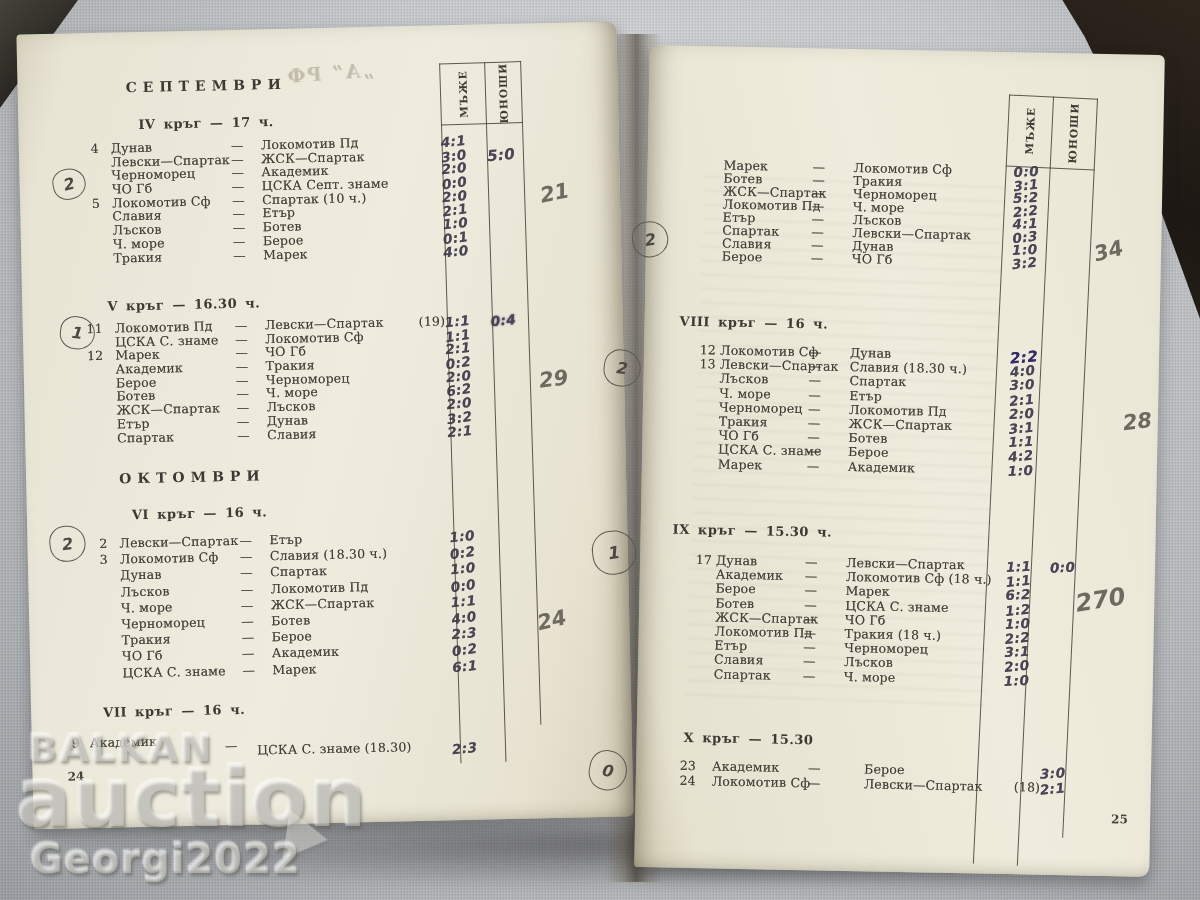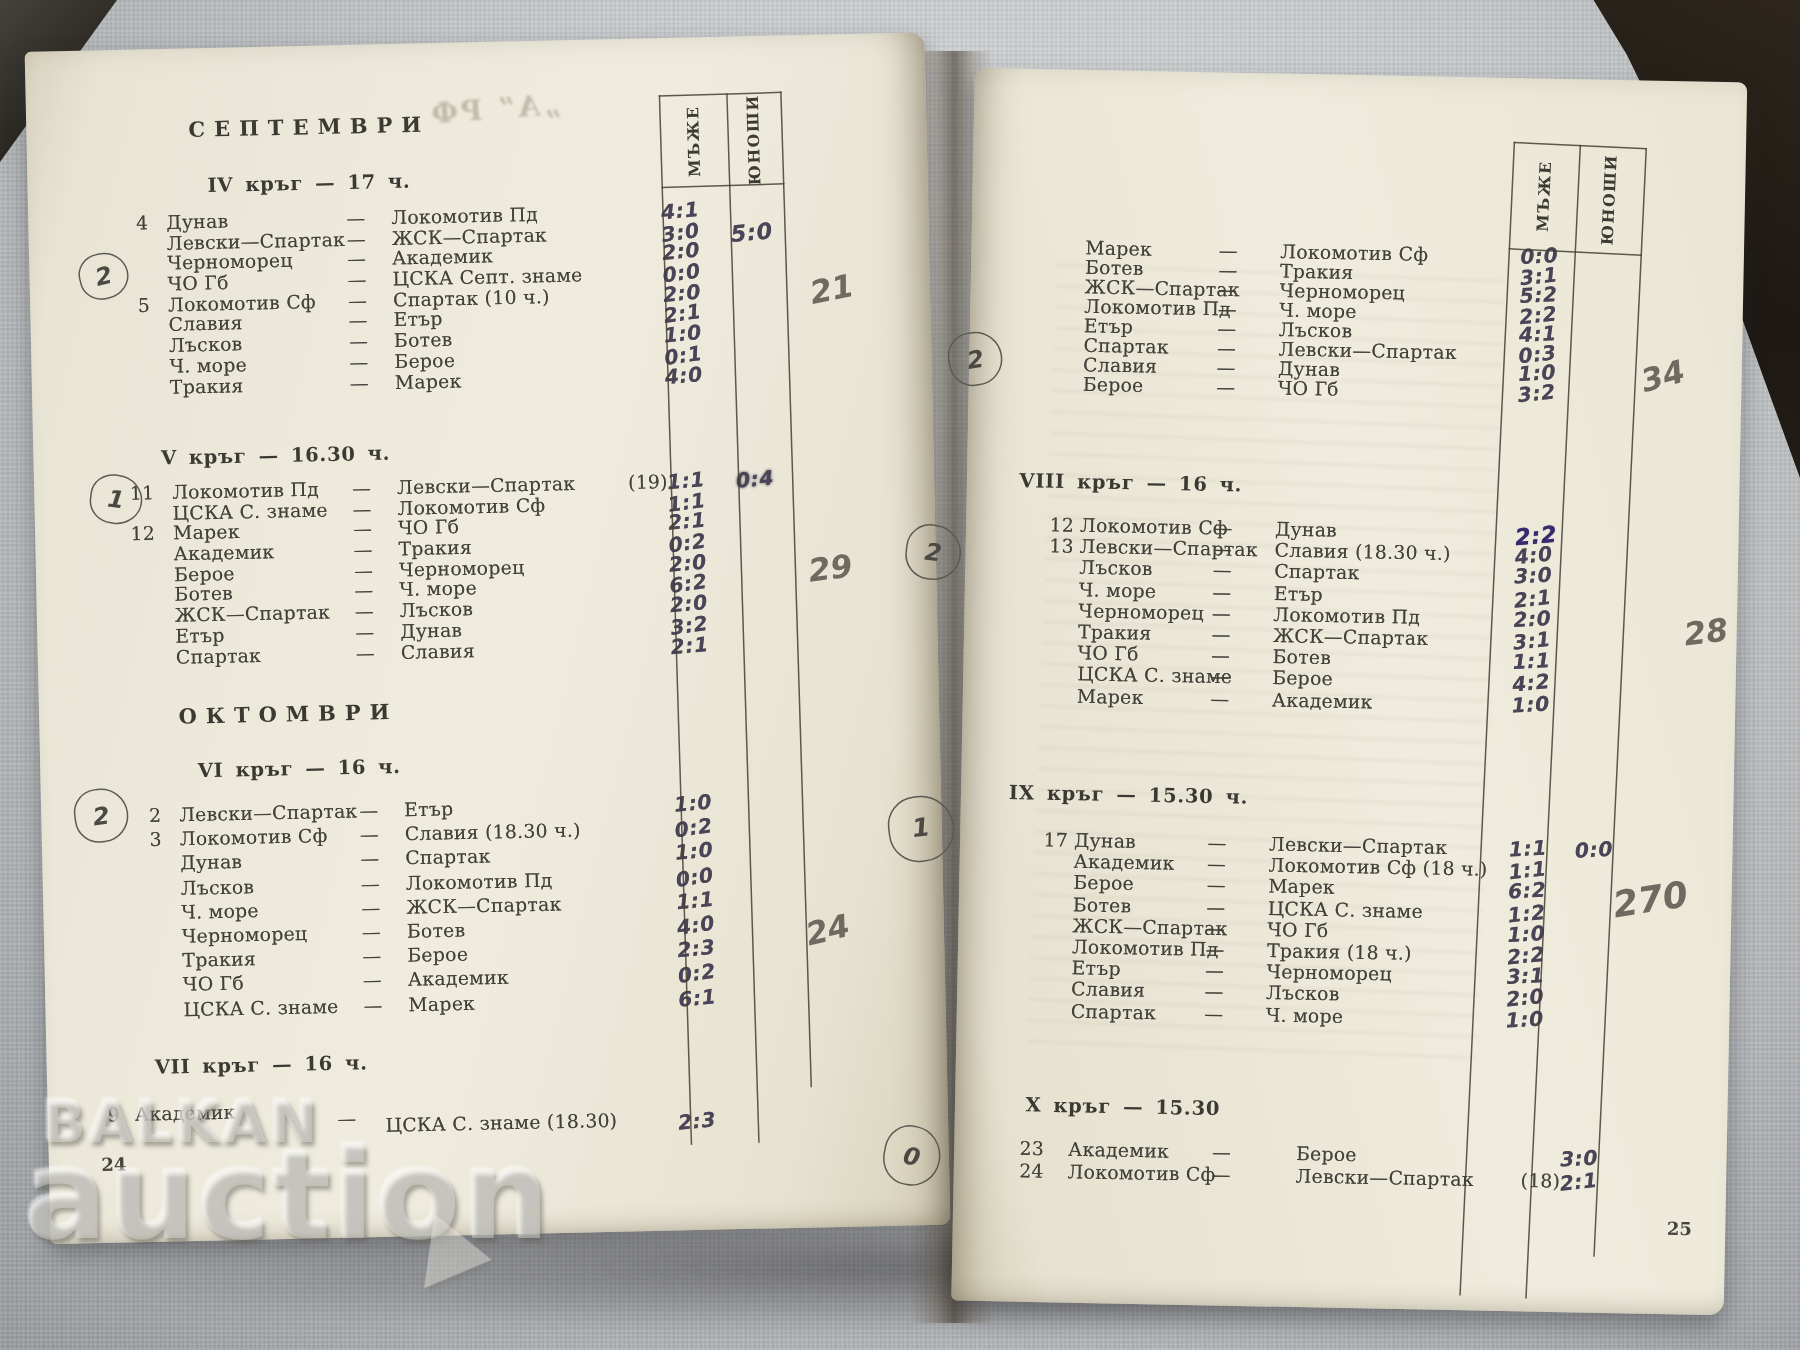--- a/index.html
+++ b/index.html
@@ -750,14 +750,15 @@
     <div class="mnote mg4">34</div>
     <div class="mnote mg5">28</div>
     <div class="mnote mg6">270</div>
     <div class="pagenum pn25">25</div>
   </div>
 
   <div class="watermark">
     <div class="wm wm1">BALKAN</div>
     <div class="wm wm2">auction</div>
     <div class="wm-play"></div>
+    <div class="wm wm3">Georgi2022</div>
   </div>
 </div>
 
 </body></html>

